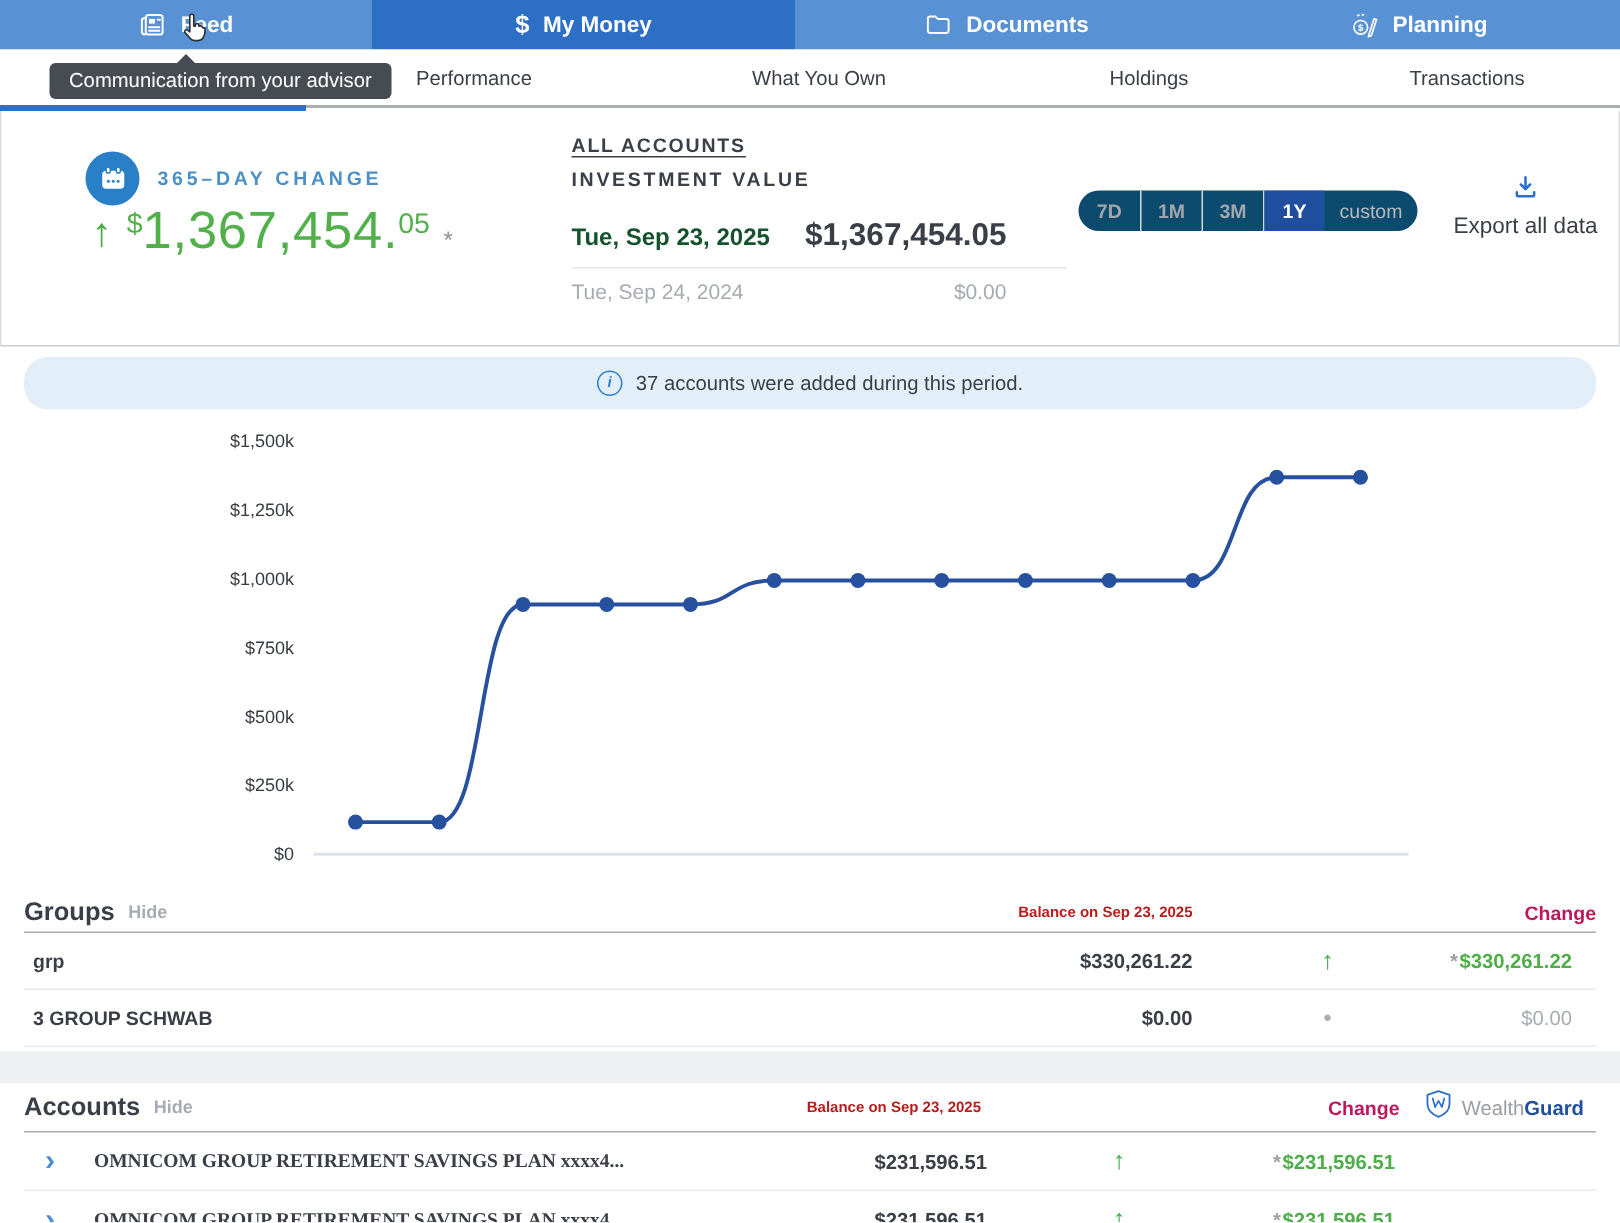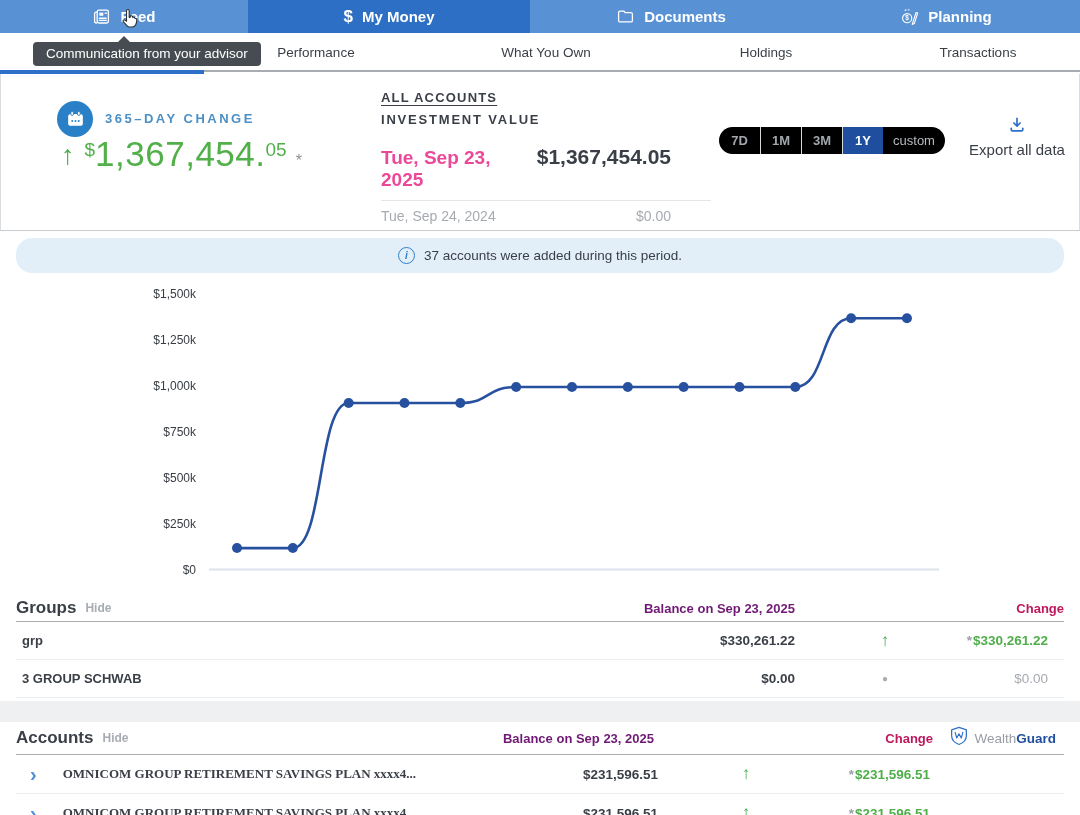--- a/index.html
+++ b/index.html
@@ -45,29 +45,29 @@
   .big-change .amt { font-size:35px; line-height:1.05; letter-spacing:0.5px; }
   .big-change .cents { font-size:19px; margin-top:3px; }
   .big-change .star { font-size:16px; color:#8C9196; margin:16px 0 0 9px; }
 
   .mid { position:absolute; left:380px; top:14px; width:330px; }
   .scope { font-size:13px; font-weight:700; letter-spacing:1.2px; color:#3A3F47;
            text-decoration:underline; text-underline-offset:3px; display:inline-block; }
   .metric { font-size:13px; font-weight:700; letter-spacing:1.8px; color:#3A3F47; margin-top:6px; }
   .vrow { display:flex; justify-content:space-between; align-items:baseline; }
   .vrow1 { margin-top:18px; }
-  .vdate1 { font-size:19px; font-weight:600; color:#ec4899; }
+  .vdate1 { font-size:16px; font-weight:600; color:#14532d; }
   .vval1 { font-size:21px; font-weight:700; color:#3A3F47; margin-right:40px; }
   .sep { border-top:1px solid #E3E5E8; margin-top:9px; }
   .vrow2 { margin-top:7px; }
   .vdate2 { font-size:14px; color:#A6ABB1; }
   .vval2 { font-size:14px; color:#A6ABB1; margin-right:40px; }
 
   .ranges { position:absolute; left:718px; top:53px; height:27px; display:flex; border-radius:14px;
-            background:#000000; overflow:hidden; }
+            background:#0c4a6e; overflow:hidden; }
   .range-btn { display:flex; align-items:center; justify-content:center; font-size:13px; font-weight:600;
                color:#A2A7AD; border-right:1px solid #D5D8DB; cursor:pointer; }
   .range-btn:last-child { border-right:none; color:#B6BABF; font-weight:400; }
   .range-btn.active { background:#1F4E9E; color:#fff; font-weight:700; border-right:none; }
 
   .export { position:absolute; left:955px; top:42px; width:122px; display:flex; flex-direction:column;
             align-items:center; gap:3px; cursor:pointer; }
   .export-label { font-size:15px; font-weight:500; color:#3A3F47; white-space:nowrap; }
 
   
@@ -85,21 +85,21 @@
   
   .groups { position:absolute; top:595px; left:0; width:1080px; background:#fff; }
   .accounts { position:absolute; top:722px; left:0; width:1080px; height:93px; background:#fff; overflow:hidden; }
   .section-gap { position:absolute; top:701px; left:0; width:1080px; height:21px; background:#EEF0F2; }
 
   .sec-head { margin:0 16px; height:27px; position:relative; border-bottom:1px solid #A9ADB1;
               display:flex; align-items:center; }
   .accounts .sec-head { height:33px; }
   .sec-title { font-size:17px; font-weight:700; color:#3A3F47; }
   .hide-link { font-size:12px; font-weight:600; color:#A7ACB2; margin-left:9px; cursor:pointer; }
-  .head-balance { position:absolute; font-size:13px; font-weight:600; color:#701a75; }
+  .head-balance { position:absolute; font-size:10px; font-weight:600; color:#b91c1c; }
   .groups .head-balance { right:269px; }
   .accounts .head-balance { right:410px; }
   .head-change { position:absolute; font-size:13px; font-weight:600; color:#be185d; }
   .groups .head-change { right:0; }
   .accounts .head-change { right:131px; }
   .brand { position:absolute; right:8px; display:flex; align-items:center; gap:6px; }
   .brand-text { font-size:13.5px; white-space:nowrap; }
   .brand-wealth { color:#999EA4; }
   .brand-guard { color:#1F4E9E; font-weight:700; }
 

